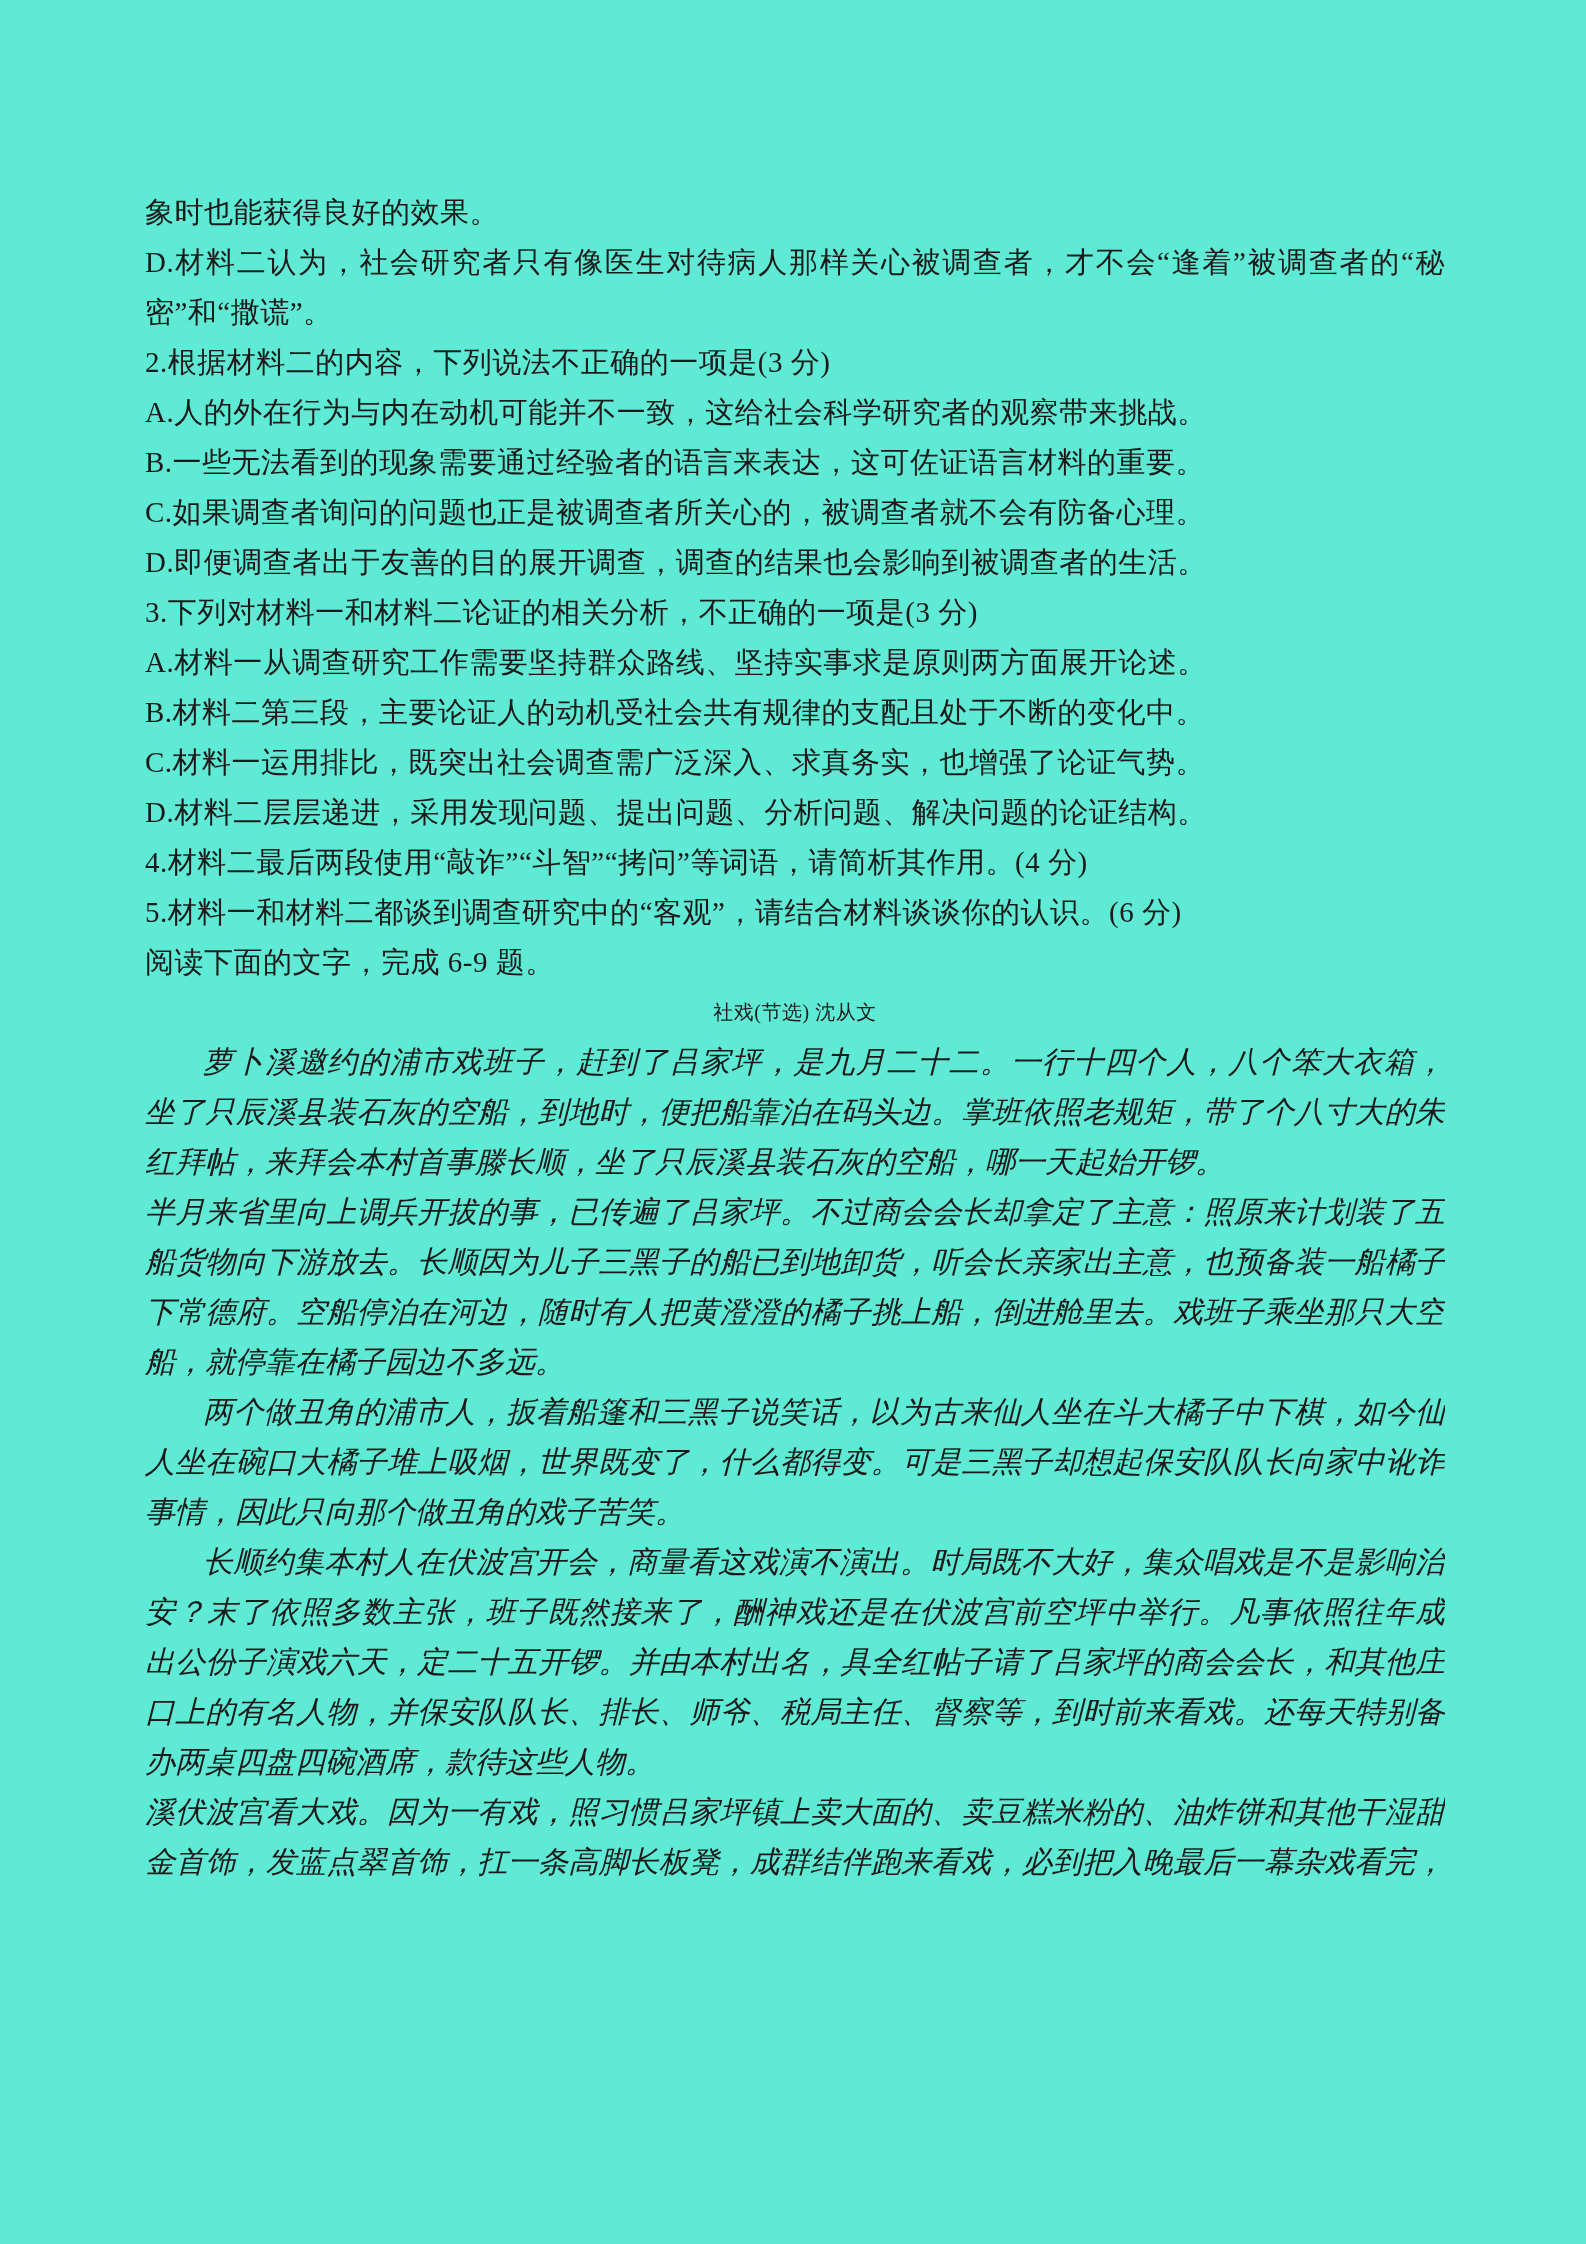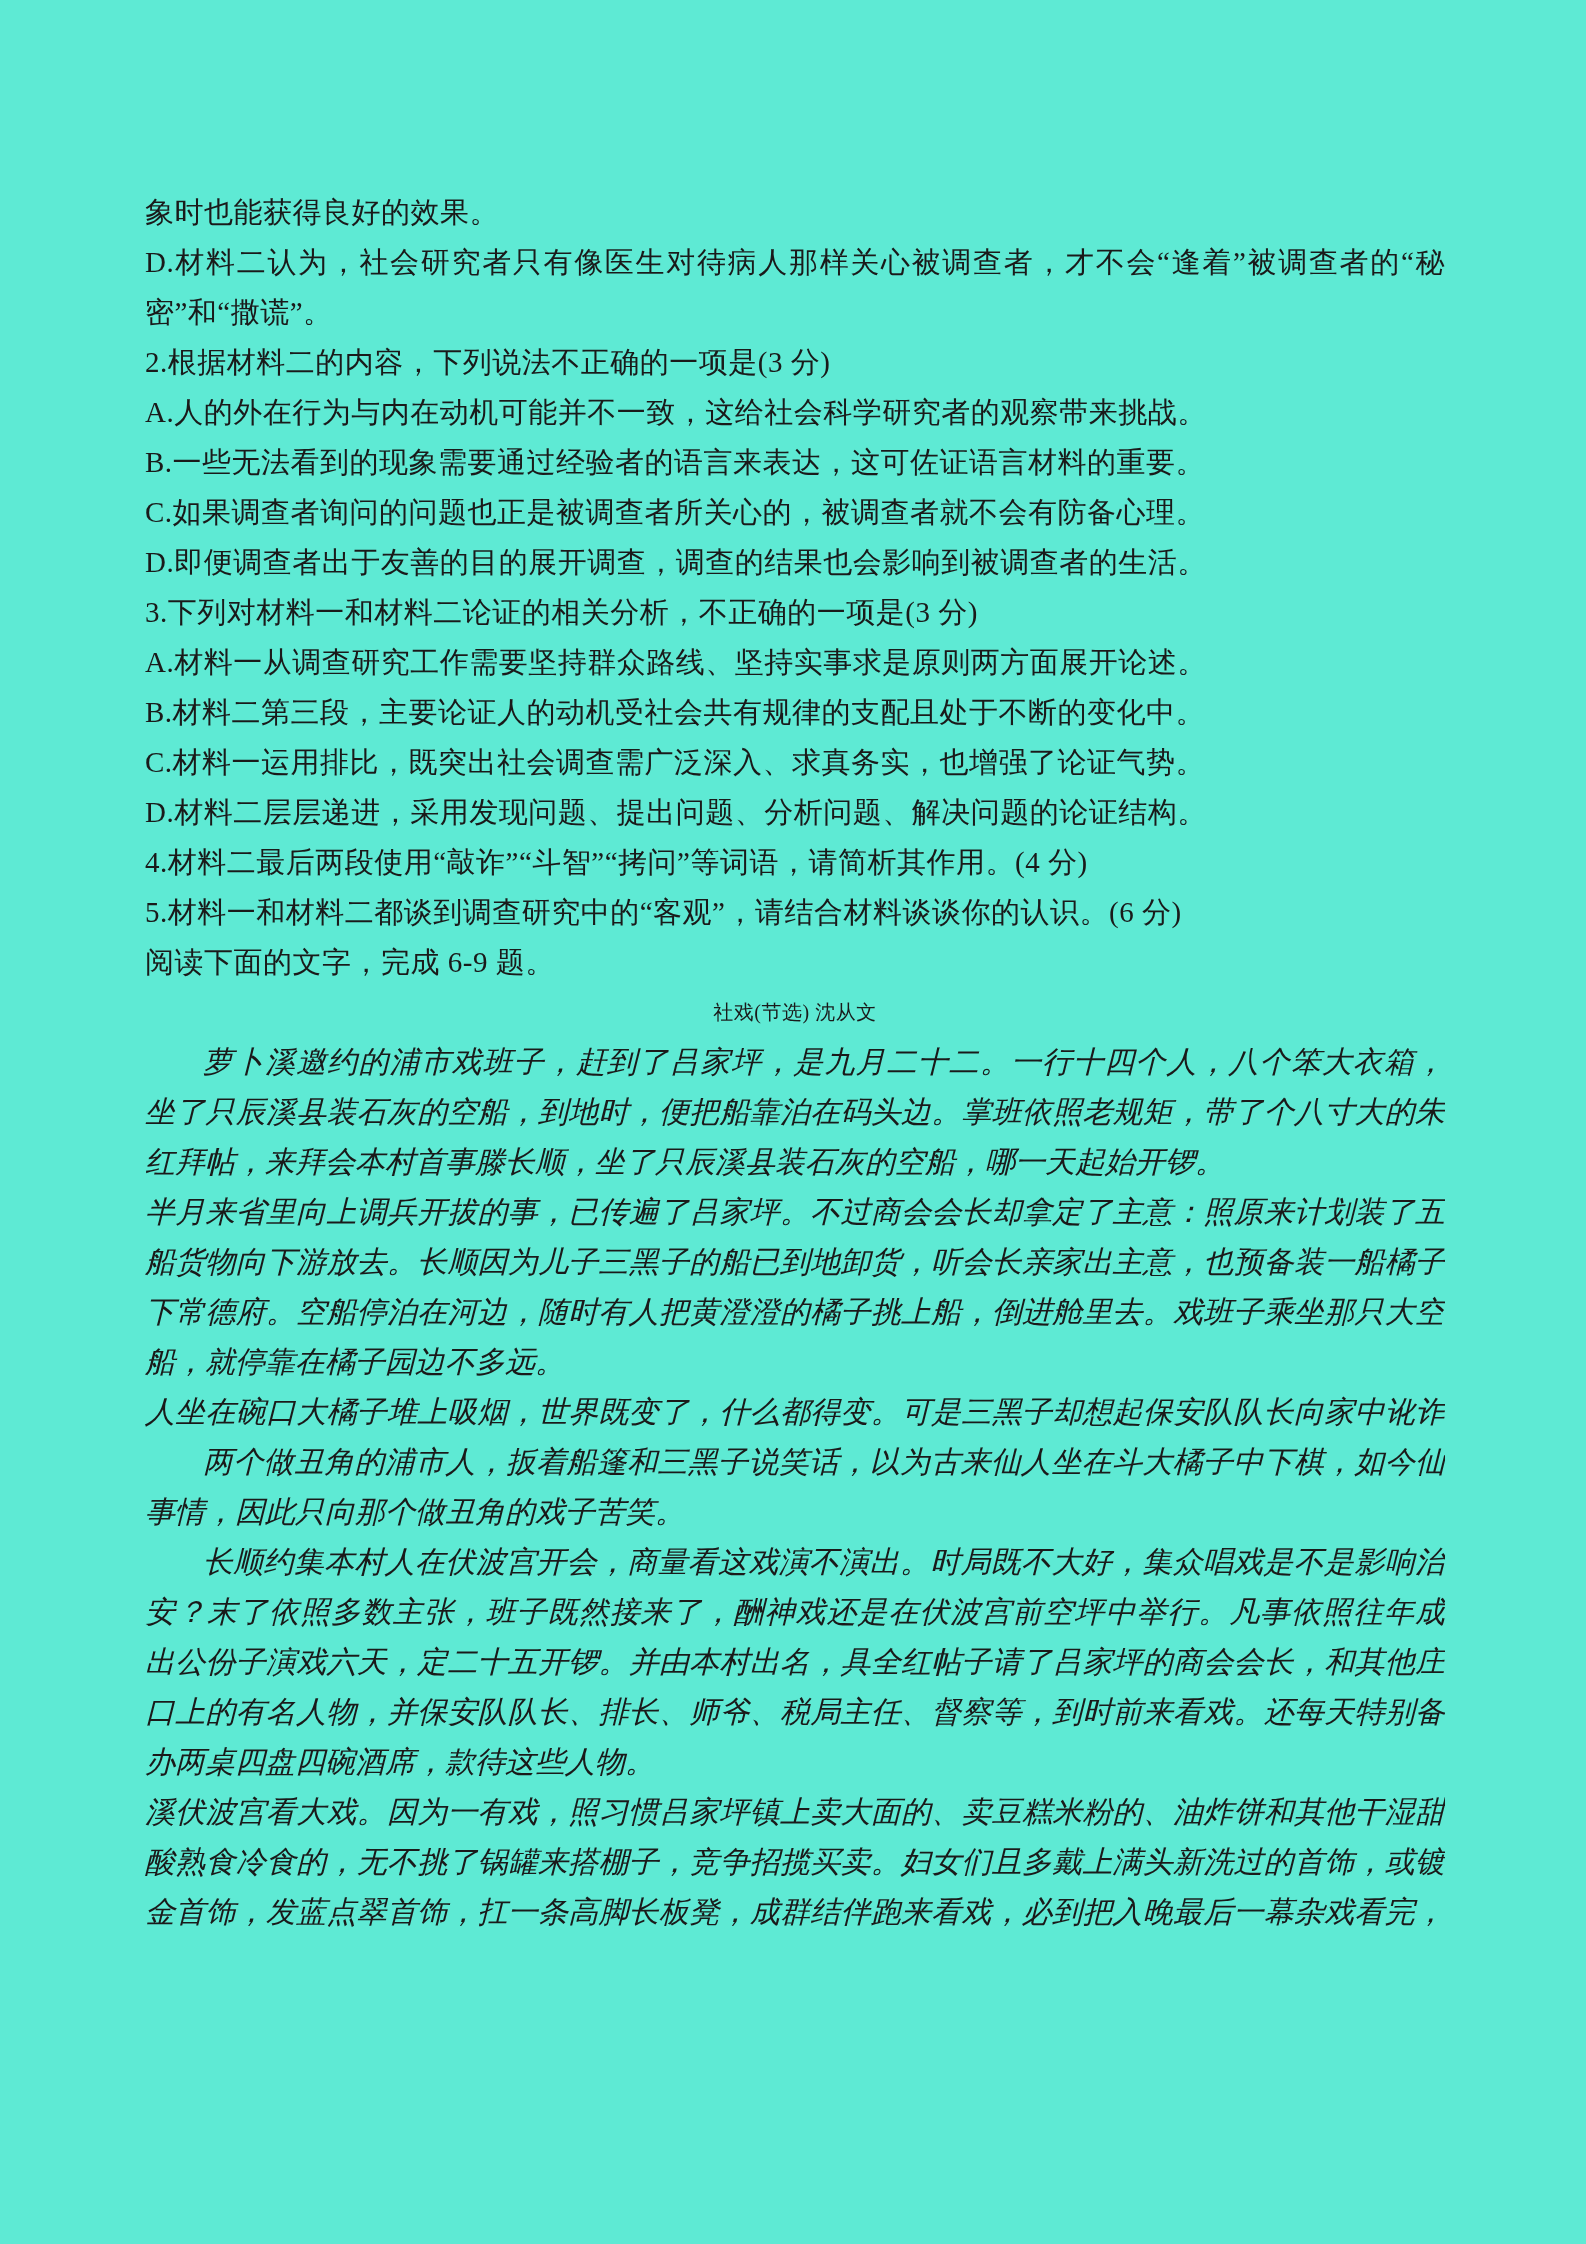--- a/index.html
+++ b/index.html
@@ -79,25 +79,24 @@
       <div class="line">5.材料一和材料二都谈到调查研究中的“客观”，请结合材料谈谈你的认识。(6 分)</div>
       <div class="line">阅读下面的文字，完成 6-9 题。</div>
       <div class="line center">社戏(节选) 沈从文</div>
       <div class="line fill indent kai">萝卜溪邀约的浦市戏班子，赶到了吕家坪，是九月二十二。一行十四个人，八个笨大衣箱，</div>
       <div class="line fill kai">坐了只辰溪县装石灰的空船，到地时，便把船靠泊在码头边。掌班依照老规矩，带了个八寸大的朱</div>
       <div class="line kai">红拜帖，来拜会本村首事滕长顺，坐了只辰溪县装石灰的空船，哪一天起始开锣。</div>
       <div class="line fill kai">半月来省里向上调兵开拔的事，已传遍了吕家坪。不过商会会长却拿定了主意：照原来计划装了五</div>
       <div class="line fill kai">船货物向下游放去。长顺因为儿子三黑子的船已到地卸货，听会长亲家出主意，也预备装一船橘子</div>
       <div class="line fill kai">下常德府。空船停泊在河边，随时有人把黄澄澄的橘子挑上船，倒进舱里去。戏班子乘坐那只大空</div>
       <div class="line kai">船，就停靠在橘子园边不多远。</div>
+      <div class="line fill indent kai">两个做丑角的浦市人，扳着船篷和三黑子说笑话，以为古来仙人坐在斗大橘子中下棋，如今仙</div>
       <div class="line fill kai">人坐在碗口大橘子堆上吸烟，世界既变了，什么都得变。可是三黑子却想起保安队队长向家中讹诈</div>
-      <div class="line fill indent kai">两个做丑角的浦市人，扳着船篷和三黑子说笑话，以为古来仙人坐在斗大橘子中下棋，如今仙</div>
       <div class="line kai">事情，因此只向那个做丑角的戏子苦笑。</div>
       <div class="line fill indent kai">长顺约集本村人在伏波宫开会，商量看这戏演不演出。时局既不大好，集众唱戏是不是影响治</div>
       <div class="line fill kai">安？末了依照多数主张，班子既然接来了，酬神戏还是在伏波宫前空坪中举行。凡事依照往年成例，</div>
       <div class="line fill kai">出公份子演戏六天，定二十五开锣。并由本村出名，具全红帖子请了吕家坪的商会会长，和其他庄</div>
       <div class="line fill kai">口上的有名人物，并保安队队长、排长、师爷、税局主任、督察等，到时前来看戏。还每天特别备</div>
       <div class="line kai">办两桌四盘四碗酒席，款待这些人物。</div>
       <div class="line fill kai">溪伏波宫看大戏。因为一有戏，照习惯吕家坪镇上卖大面的、卖豆糕米粉的、油炸饼和其他干湿甜</div>
-      <div class="line fill kai">酸熟食冷食的，无不挑了锅罐来搭棚子，竞争招揽买卖。妇女们且多戴上满头新洗过的首饰，或镀</div>
       <div class="line fill kai">金首饰，发蓝点翠首饰，扛一条高脚长板凳，成群结伴跑来看戏，必到把入晚最后一幕杂戏看完，</div>
     </div>
 </main>
 
 </body></html>

